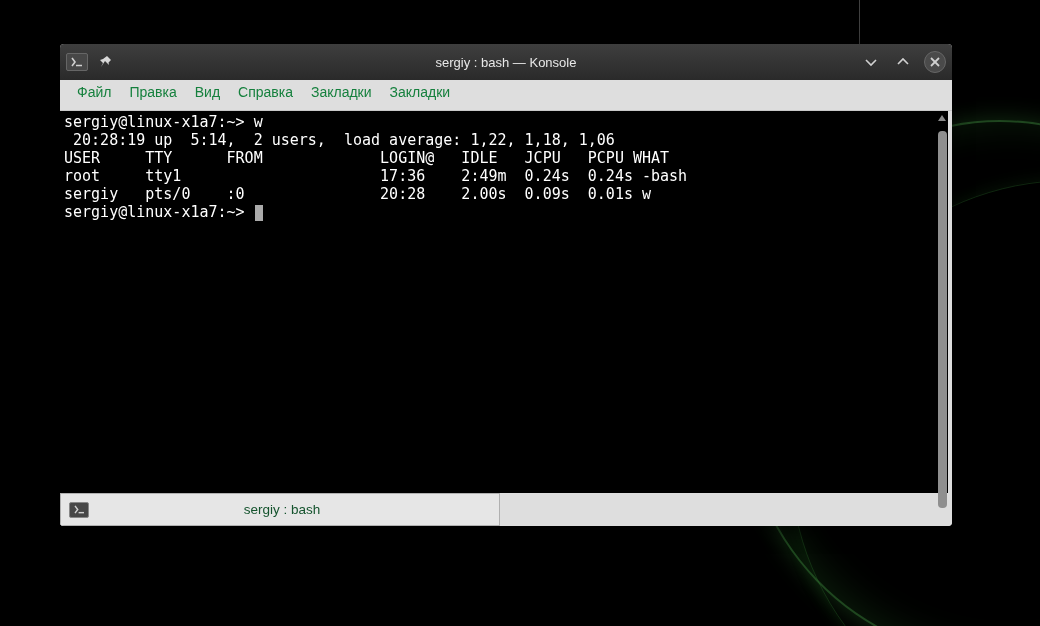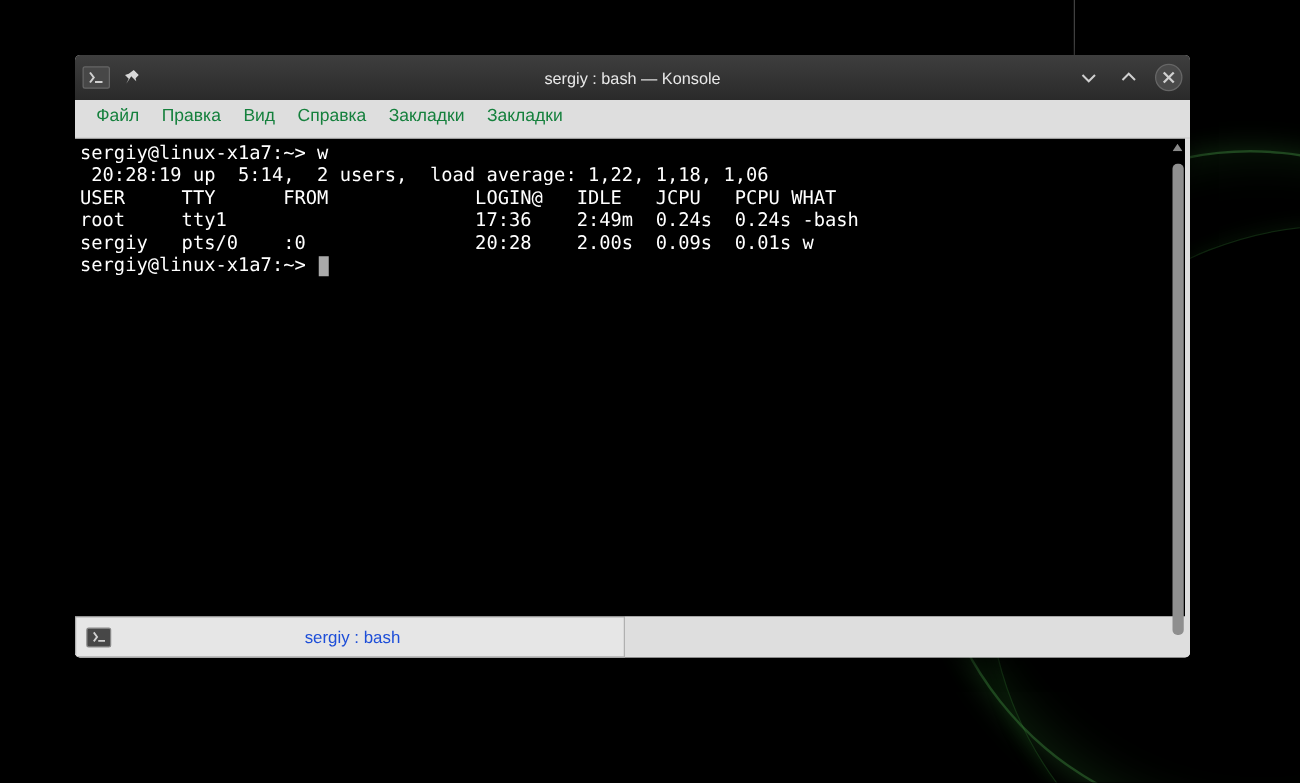--- a/index.html
+++ b/index.html
@@ -202,21 +202,21 @@
     }
     .tab {
       width: 440px;
       border: 1px solid #b0b0b0;
       background: #e6e6e6;
       display: flex;
       align-items: center;
       padding: 0 8px;
       gap: 10px;
       font-size: 13.5px;
-      color: #1d4ed8;
+      color: #14532d;
       cursor: pointer;
     }
     .tab-icon {
       width: 20px;
       height: 16px;
       background: #474747;
       border: 1px solid #888;
       border-radius: 2px;
       display: flex;
       align-items: center;

